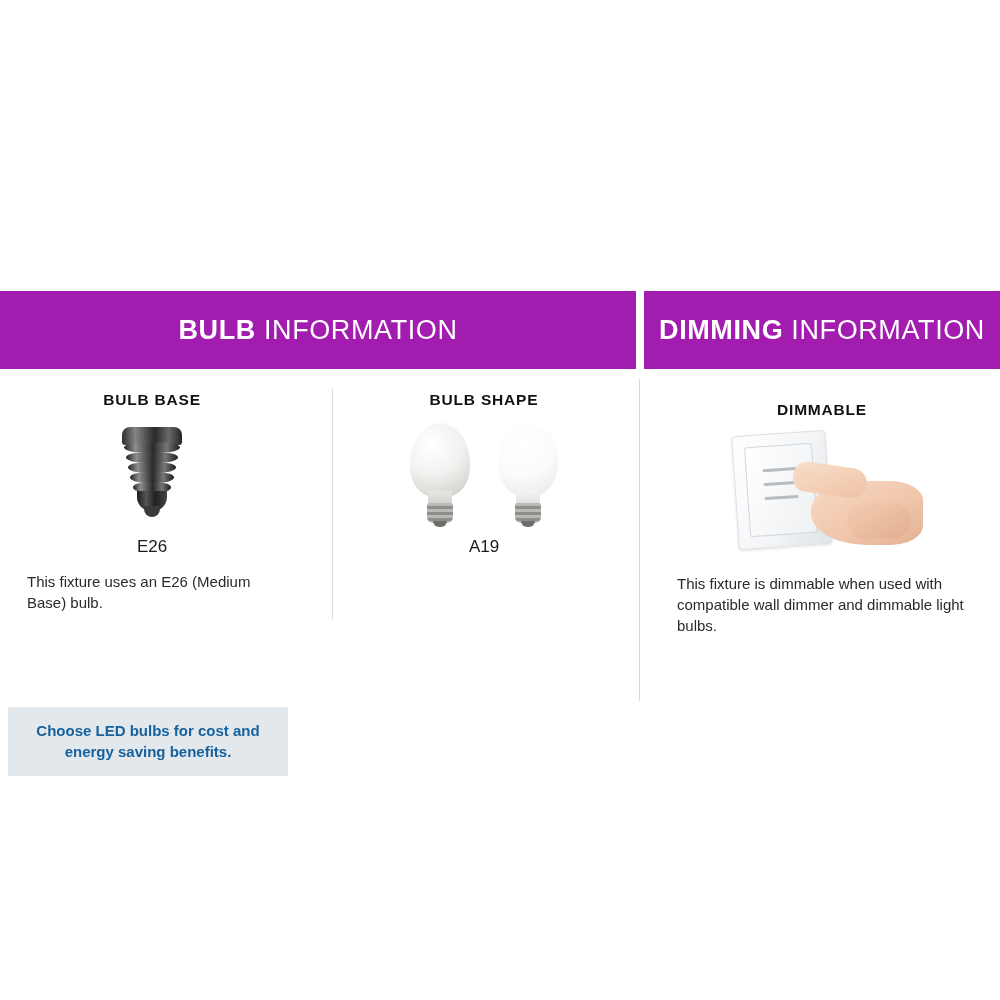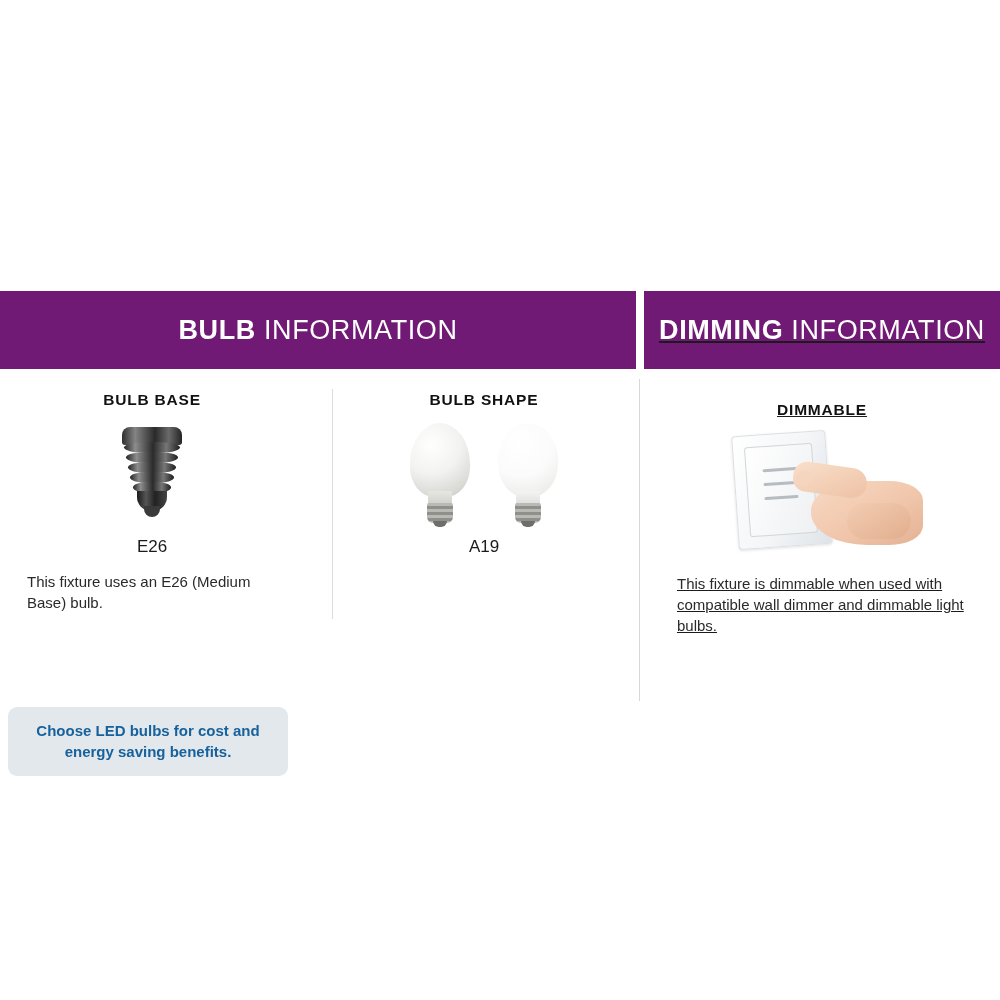--- a/index.html
+++ b/index.html
@@ -38,26 +38,25 @@
     position: absolute;
     left: 3px;
     top: 88px;
     width: 1px;
     height: 322px;
     background: #d8d8d8;
   }
   .panel-dimming {
     width: 356px;
     position: relative;
-    text-decoration: underline;
   }
 
   
   .band {
-    background: #701a75;
+    background: #a21caf;
     height: 78px;
     display: flex;
     align-items: center;
     justify-content: center;
     color: #ffffff;
   }
   .band-title {
     font-size: 27px;
     letter-spacing: 0.6px;
     white-space: nowrap;
@@ -132,21 +131,20 @@
     top: 338px;
     width: 280px;
     background: #e3e8ec;
     color: #17619c;
     font-size: 15px;
     line-height: 21px;
     font-weight: bold;
     text-align: center;
     padding: 13px 8px 14px 8px;
     box-sizing: border-box;
-    border-radius: 9px;
   }
 
   
   .e26 {
     position: relative;
     width: 72px;
     height: 96px;
   }
   .e26 .cap {
     position: absolute;

